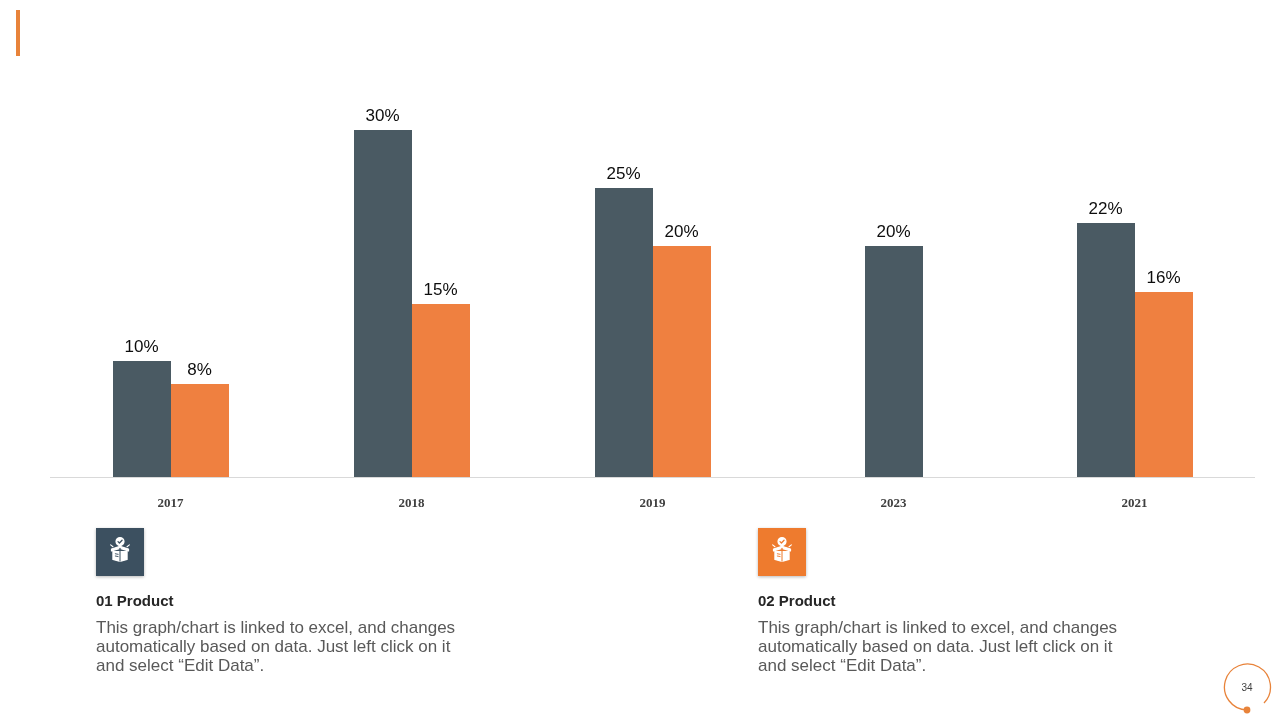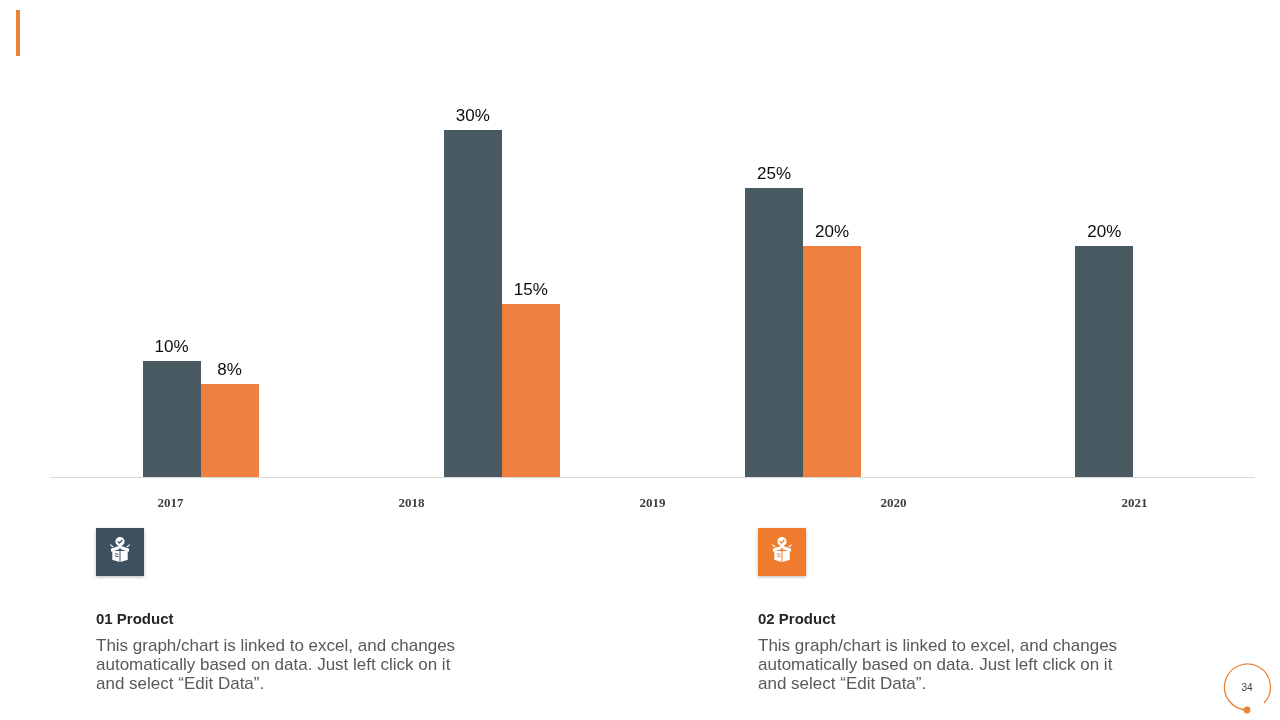--- a/index.html
+++ b/index.html
@@ -130,21 +130,21 @@
     height: 48px;
     display: flex;
     align-items: center;
     justify-content: center;
     box-shadow: 0 1px 3px rgba(0,0,0,0.28);
   }
   .icon-tile.dark { background: #3c5060; }
   .icon-tile.orange { background: #ee7b2e; }
 
   .legend-heading {
-    margin-top: 34px;
+    margin-top: 16px;
     font-size: 15px;
     font-weight: bold;
     color: #262626;
   }
   .legend-body {
     margin-top: 9px;
     font-size: 17px;
     line-height: 19px;
     color: #595959;
     width: 372px;
@@ -217,26 +217,36 @@
           <div class="bar-value">20%</div>
           <div class="bar s2" style="height: 231.333px; background: rgb(239, 128, 64);"></div>
         </div>
       </div>
       <div class="group">
         <div class="bar-wrap">
           <div class="bar-value">20%</div>
           <div class="bar s1" style="height: 231.333px; background: rgb(74, 90, 99);"></div>
         </div>
       </div>
+      <div class="group">
+        <div class="bar-wrap">
+          <div class="bar-value">22%</div>
+          <div class="bar s1" style="height: 254.467px; background: rgb(74, 90, 99);"></div>
+        </div>
+        <div class="bar-wrap">
+          <div class="bar-value">16%</div>
+          <div class="bar s2" style="height: 185.067px; background: rgb(239, 128, 64);"></div>
+        </div>
+      </div>
     </div>
   <div class="x-labels" id="xlabels">
       <div class="x-label">2017</div>
       <div class="x-label">2018</div>
       <div class="x-label">2019</div>
-      <div class="x-label">2020</div>
+      <div class="x-label">2023</div>
       <div class="x-label">2021</div>
     </div>
 </div>
 
 <div class="legend-block one">
   <div class="icon-tile dark">
     <span>
       <svg width="30" height="30" viewBox="0 0 32 32" aria-hidden="true">
         <g fill="none" stroke="#ffffff" stroke-width="1.4" stroke-linejoin="round" stroke-linecap="round">
           <circle cx="16" cy="7" r="4.2" fill="#ffffff" stroke="#ffffff"></circle>

